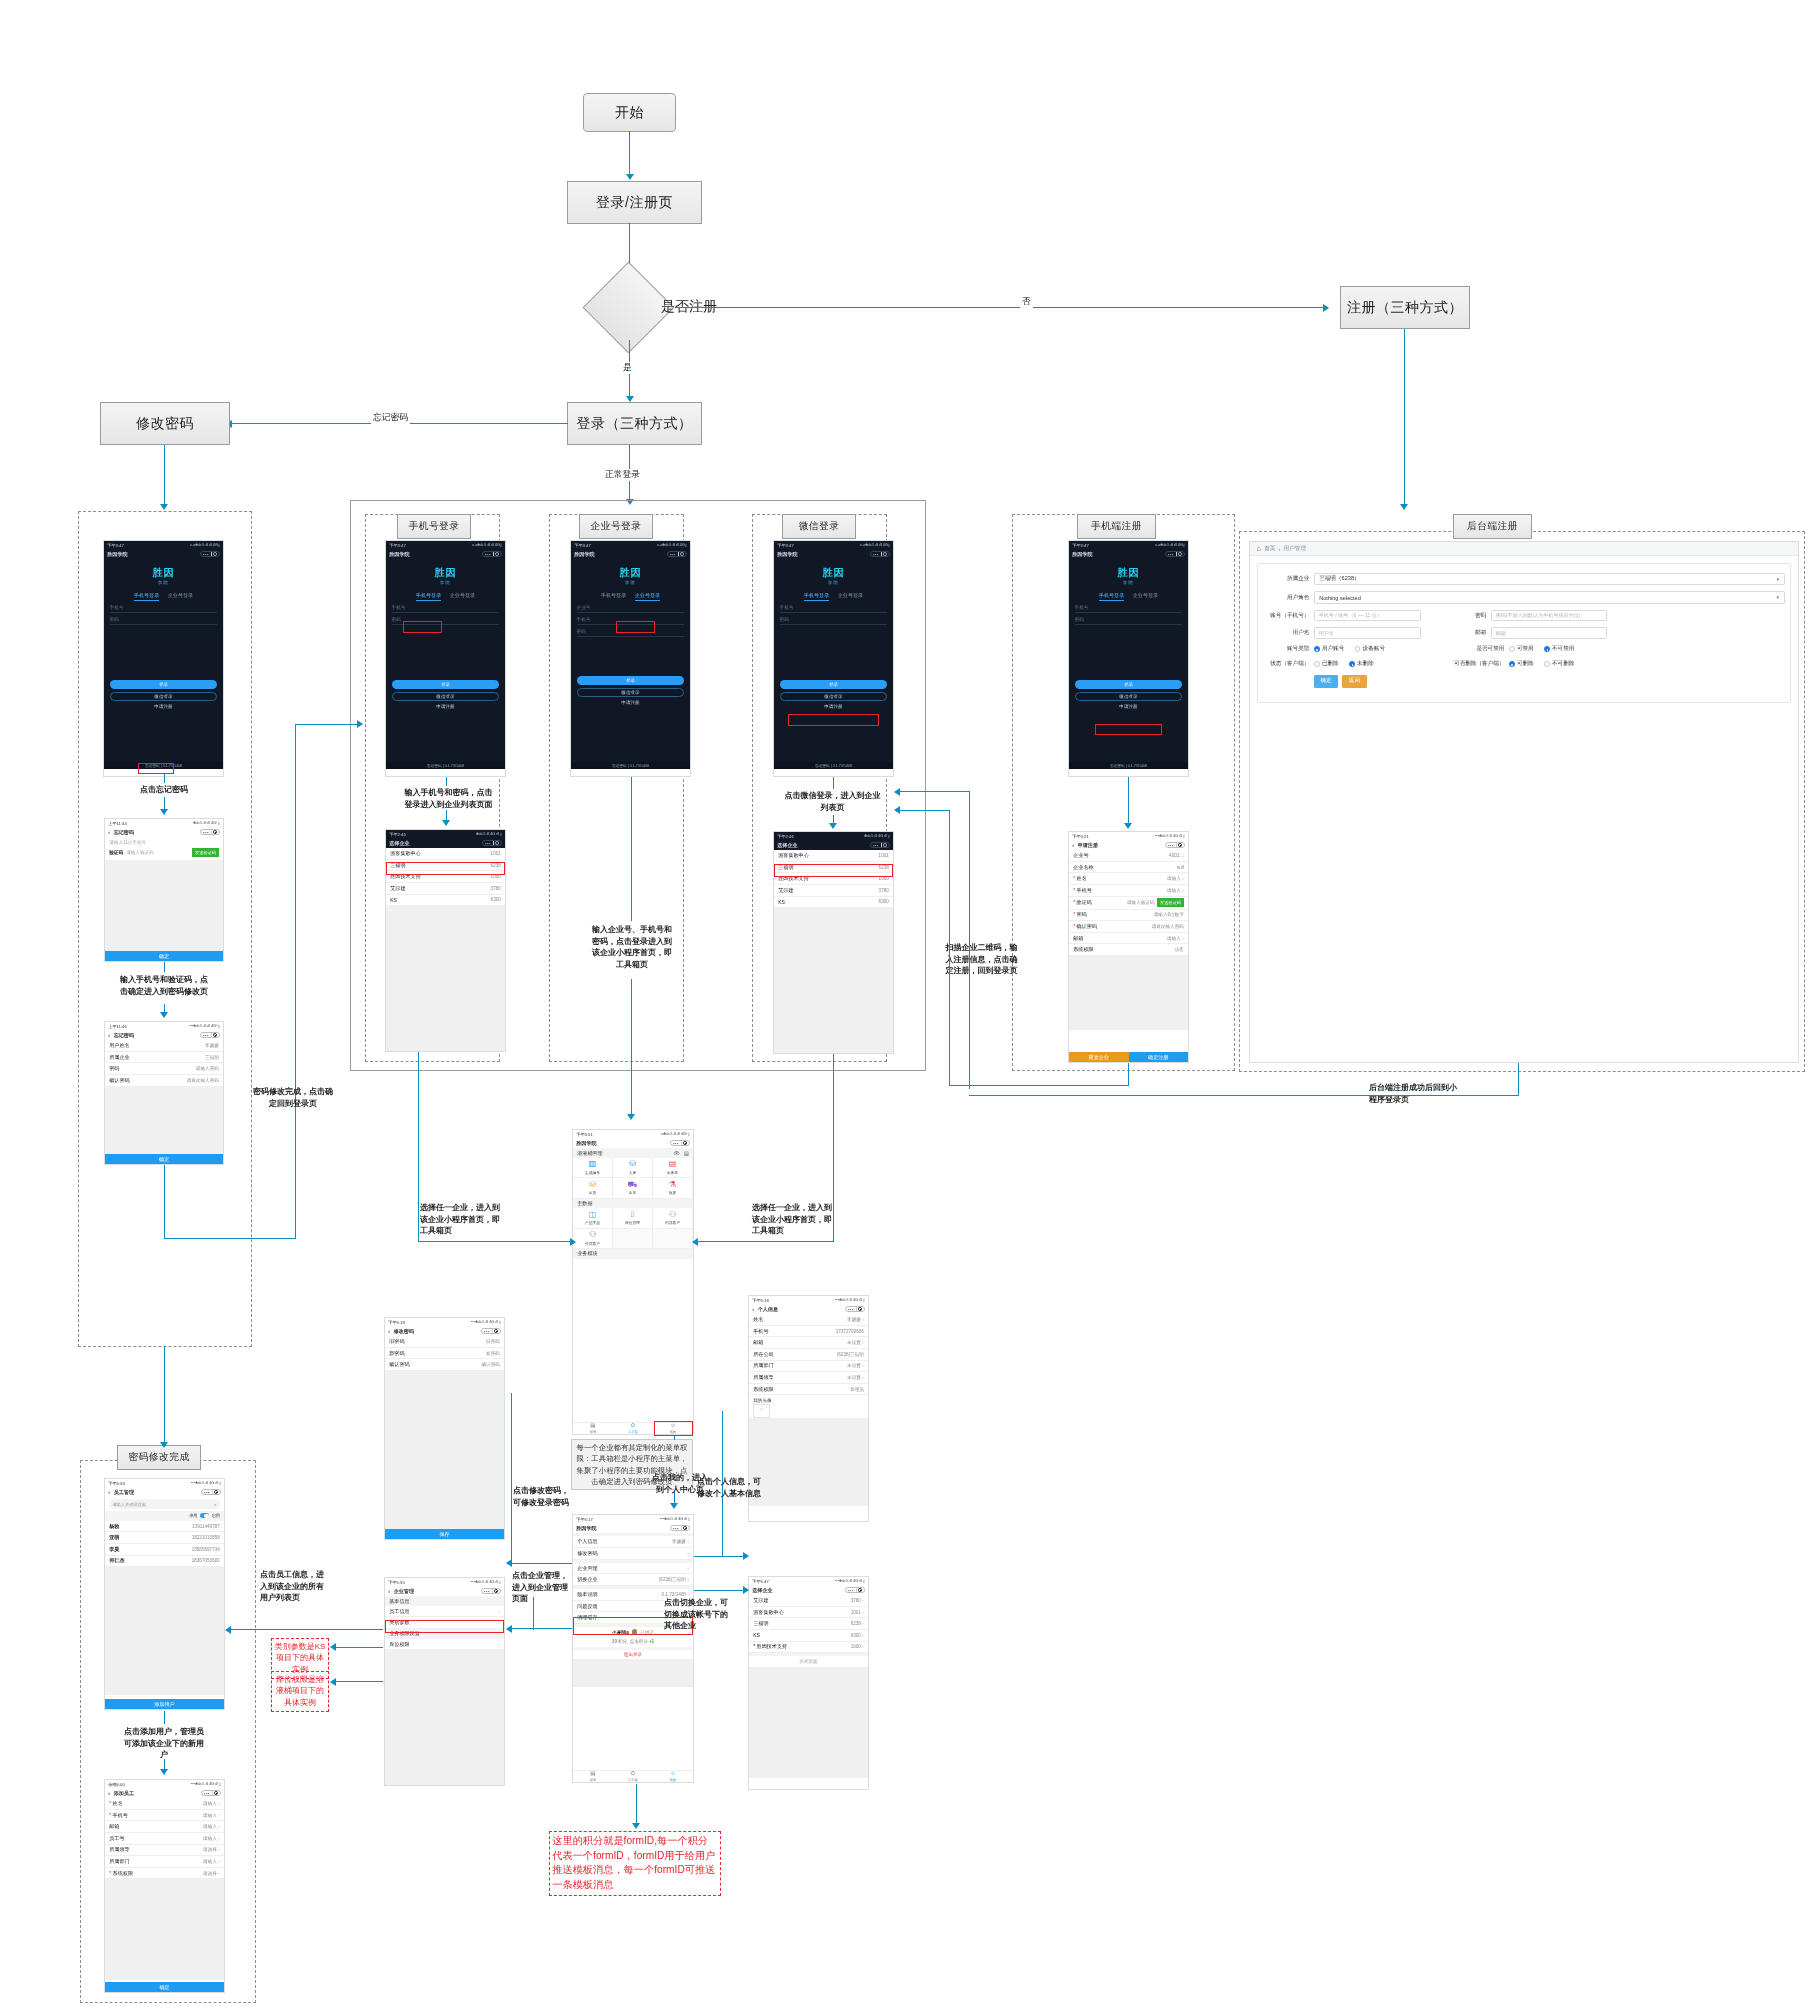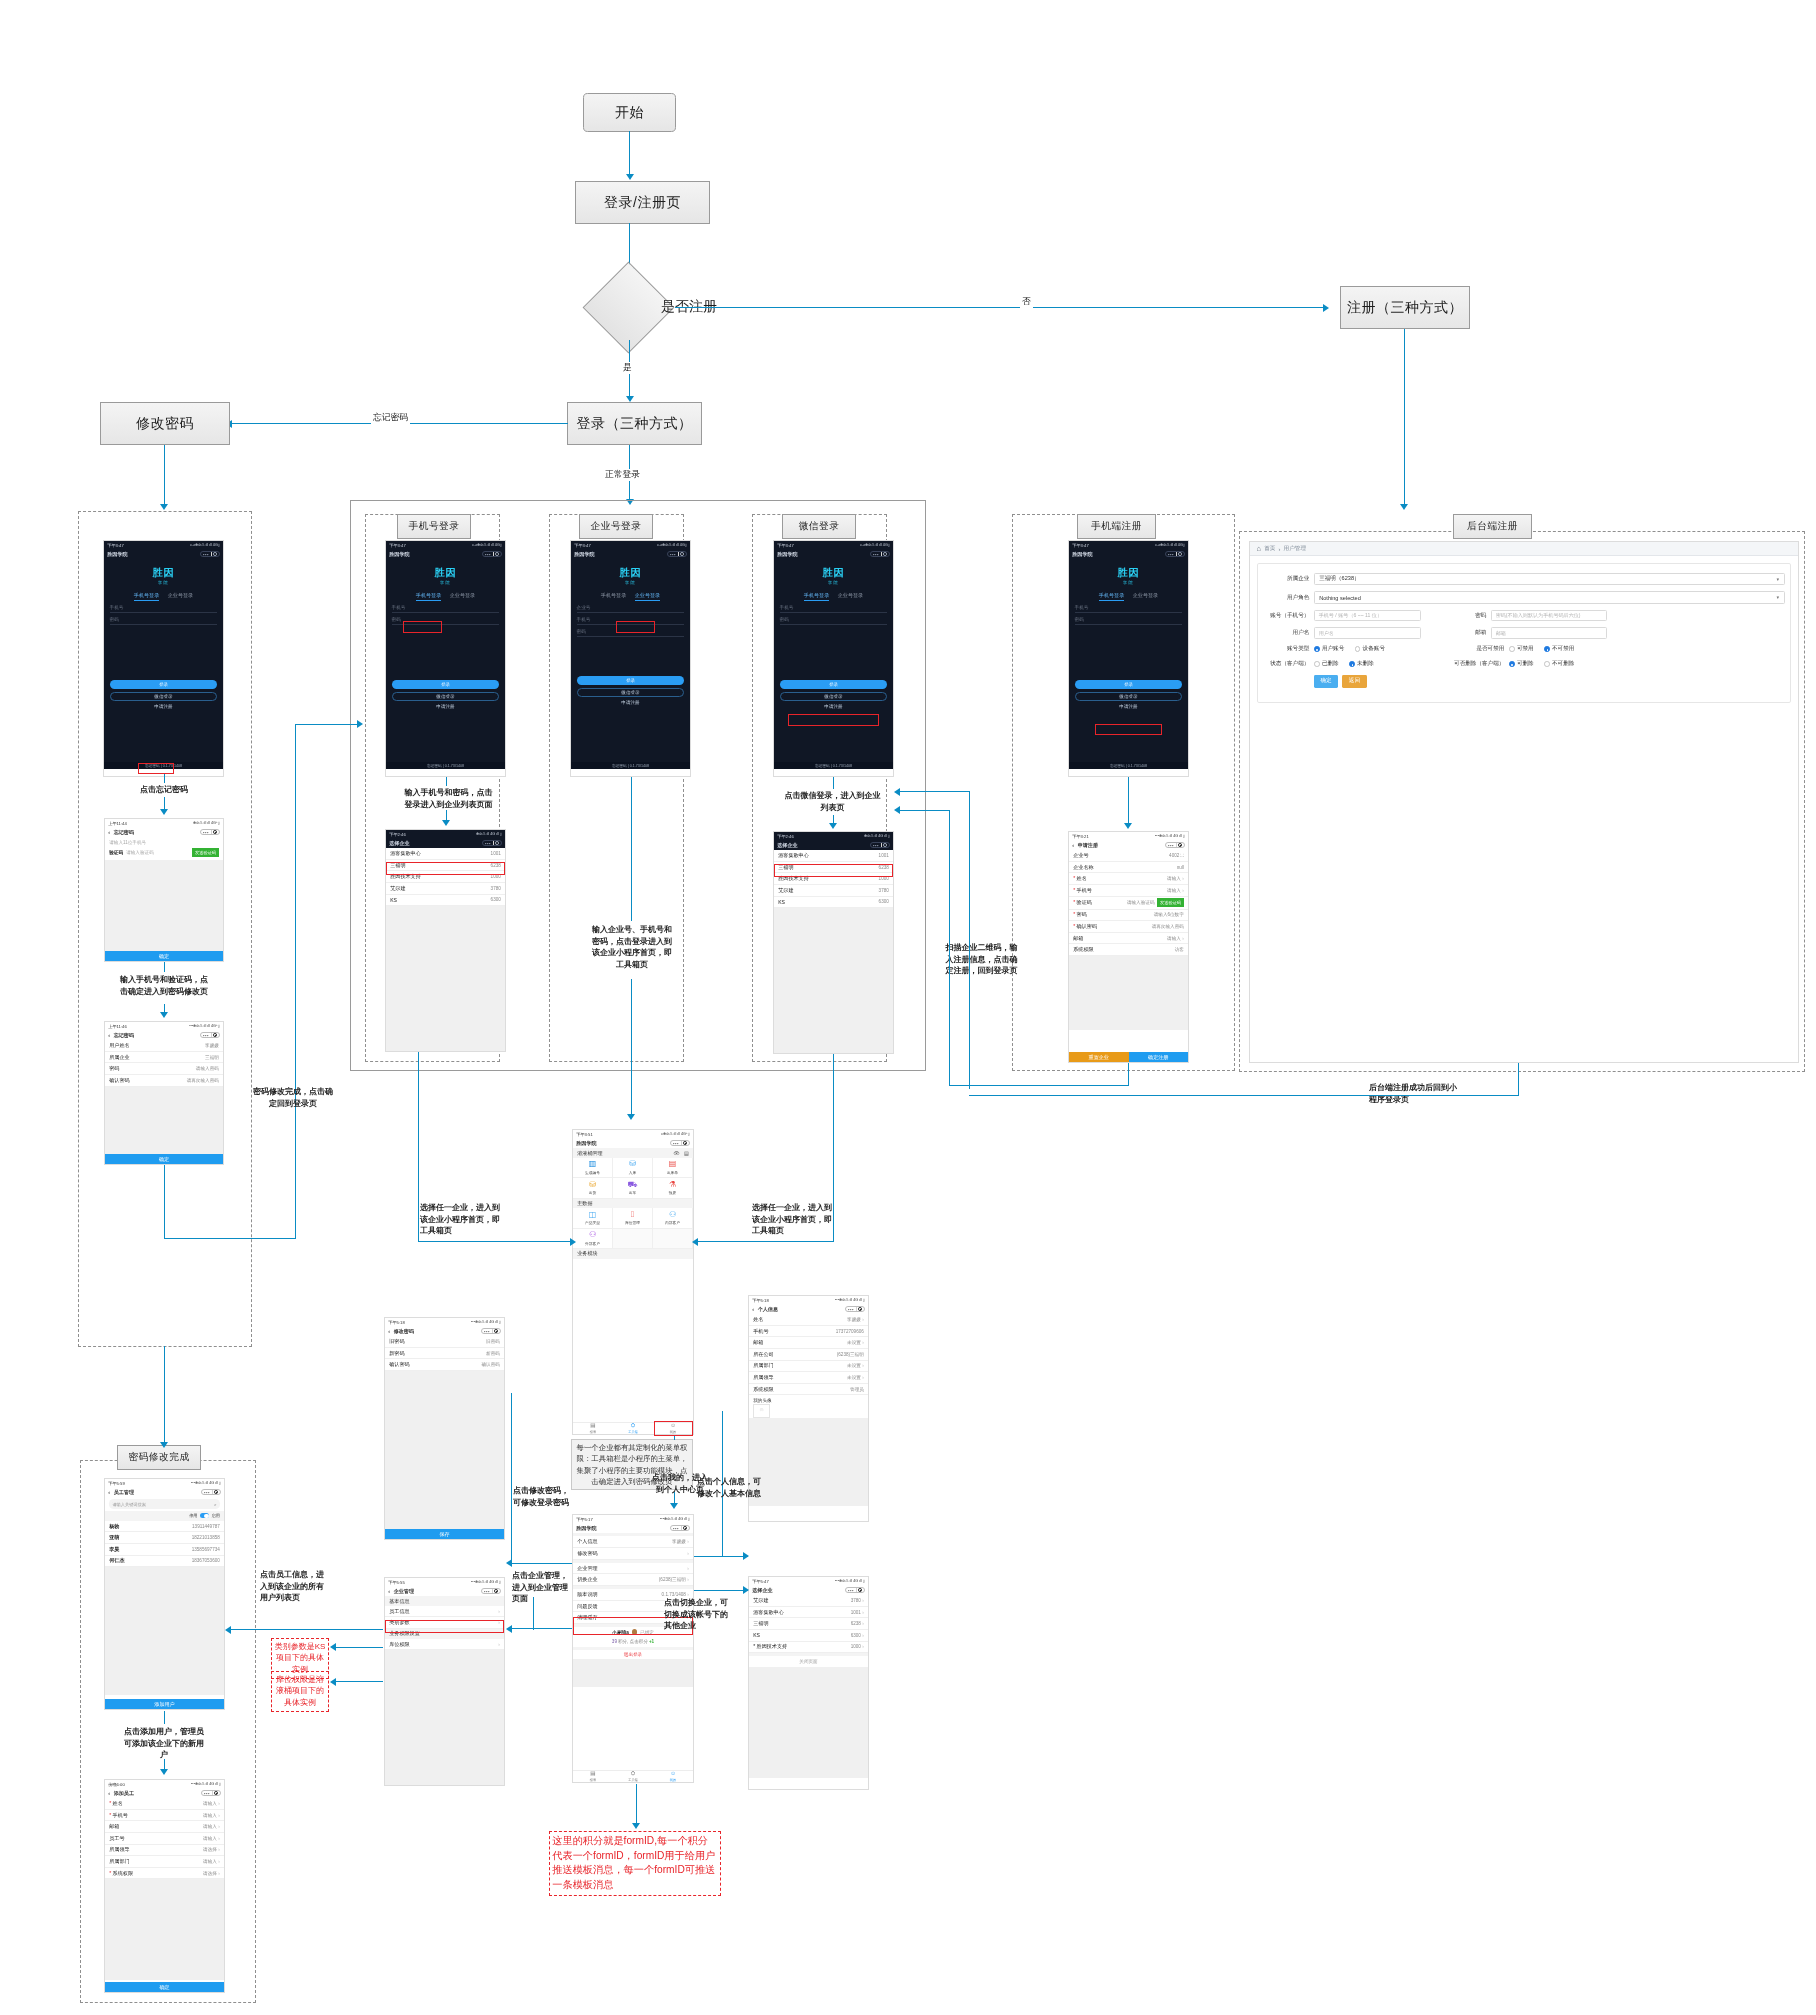--- a/index.html
+++ b/index.html
@@ -189,21 +189,21 @@
 <body>
 
 <div class="canvas">
 
   <div class="node round" style="left:583px; top:93px; width:93px; height:39px;">
     <span>开始</span>
   </div>
   <div class="ln lnv" style="left:629px; top:131px; height:44px;"></div>
   <div class="arrow-d" style="left:626px; top:174px;"></div>
 
-  <div class="node" style="left:567px; top:181px; width:135px; height:43px;margin-left:8px;">
+  <div class="node" style="left:567px; top:181px; width:135px; height:43px;">
     <span>登录/注册页</span>
   </div>
   <div class="ln lnv" style="left:629px; top:223px; height:46px;"></div>
   <div class="arrow-d" style="left:626px; top:268px;"></div>
 
   <div class="diamond" style="left:596px; top:275px; width:65px; height:65px;"></div>
   <div class="diamond-label" style="left:606px; top:291px; width:111px; height:32.5px;justify-content:flex-end;">
     <span>是否注册</span>
   </div>
 

